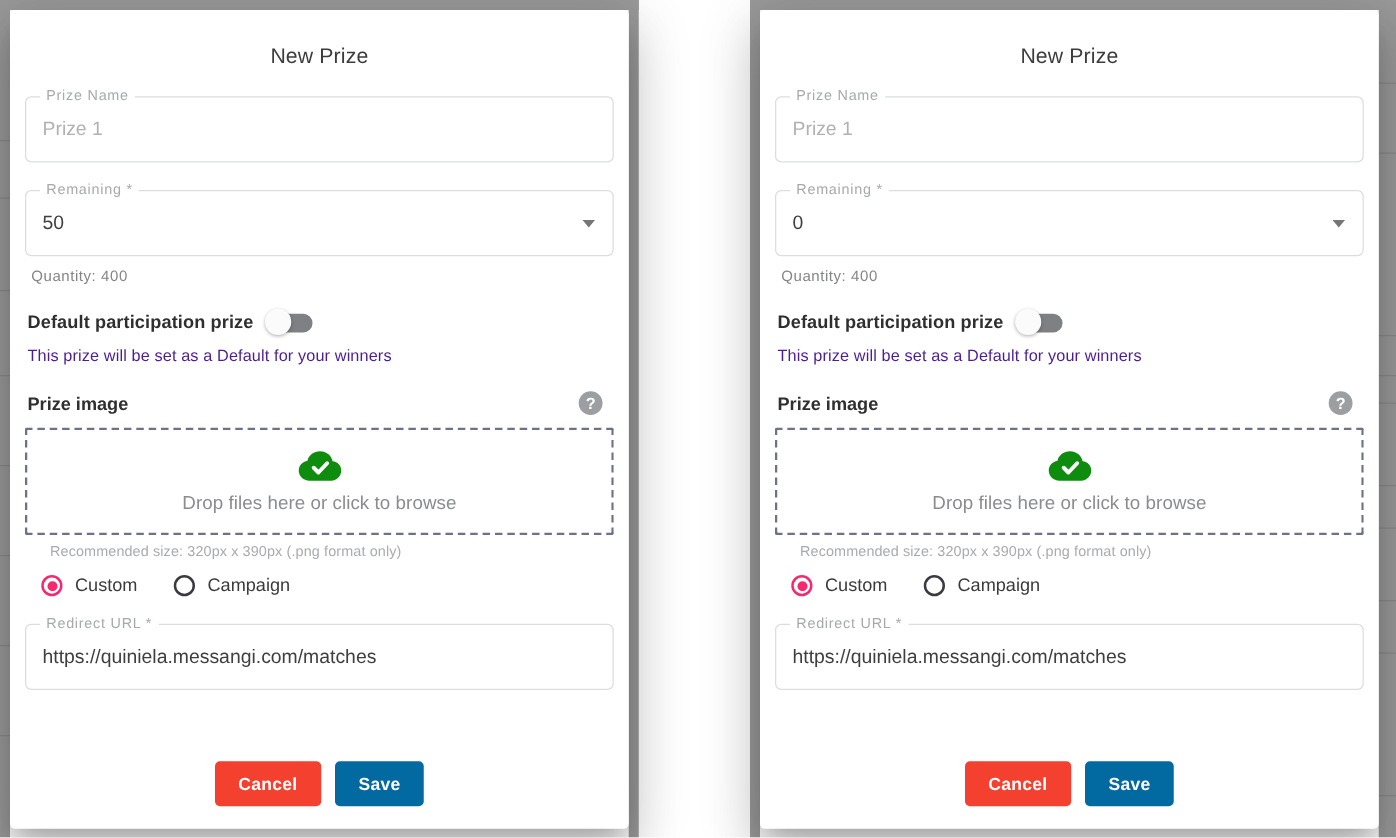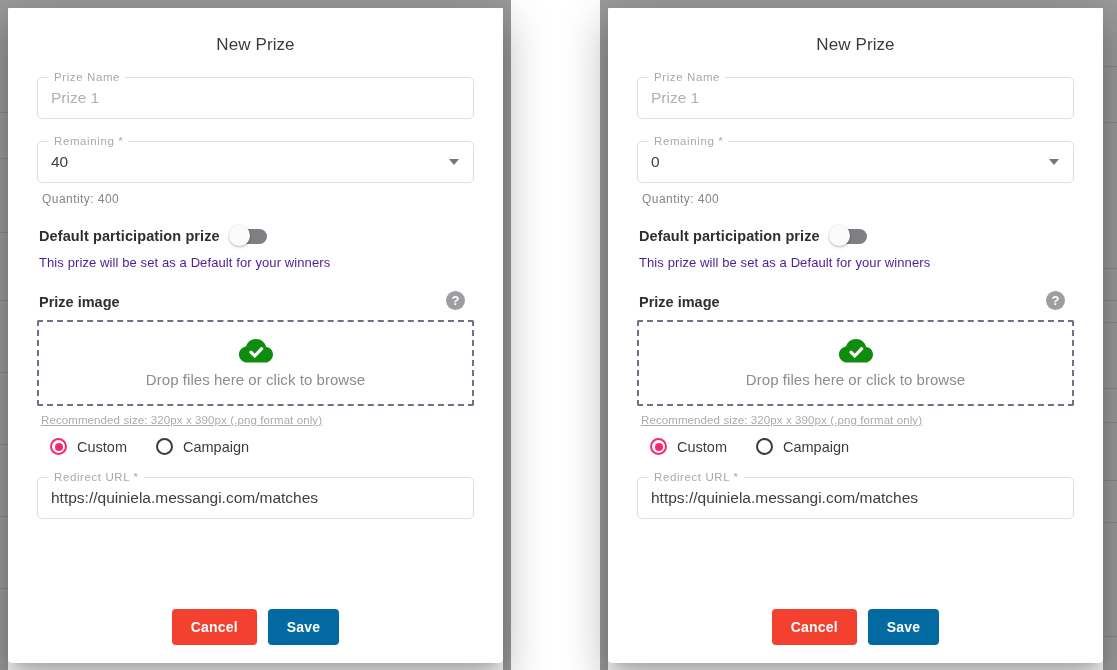--- a/index.html
+++ b/index.html
@@ -51,40 +51,40 @@
     box-shadow: 0 11px 15px -7px rgba(0,0,0,.2),
                 0 24px 38px 3px rgba(0,0,0,.14),
                 0 9px 46px 8px rgba(0,0,0,.12);
     box-sizing: border-box;
     overflow: hidden;
   }
   .dialog-left  { left: 8px; }
   .dialog-right { left: 608px; }
 
   .dialog-inner {
-    padding: 0 29px;
+    padding: 0 12px;
     box-sizing: border-box;
     height: 100%;
     position: relative;
   }
 
   .dialog-title {
     text-align: center;
     font-size: 17px;
     color: #3c3c3c;
     font-weight: 400;
     padding-top: 27px;
     letter-spacing: .1px;
   }
 
   
   .field {
     position: relative;
     margin-top: 22px;
-    height: 42px;
+    height: 53px;
     border: 1px solid #dcdde0;
     border-radius: 5px;
     box-sizing: border-box;
   }
   .field-legend {
     position: absolute;
     top: -7px;
     left: 11px;
     background: #ffffff;
     padding: 0 5px;
@@ -204,23 +204,22 @@
   .cloud-icon { margin-bottom: 3px; }
   .dropzone-text {
     font-size: 15px;
     color: #8a8c90;
     letter-spacing: .05px;
   }
   .reco-text {
     font-size: 11.5px;
     color: #a9abae;
     margin-top: 8px;
-    margin-left: 4px;
+    margin-left: 20px;
     letter-spacing: .1px;
-    text-decoration: underline;
   }
 
   
   .radio-row {
     display: flex;
     align-items: center;
     margin-top: 12px;
     margin-left: 13px;
   }
   .radio-group {
@@ -316,21 +315,21 @@
 
       <div class="dialog-title">New Prize</div>
 
       <div class="field">
         <span class="field-legend">Prize Name</span>
         <span class="field-value placeholder">Prize 1</span>
       </div>
 
       <div class="field">
         <span class="field-legend">Remaining *</span>
-        <span class="field-value">40</span>
+        <span class="field-value">50</span>
         <span class="dropdown-arrow"></span>
       </div>
 
       <div class="helper-text">Quantity: 400</div>
 
       <div class="toggle-row">
         <span class="toggle-label">Default participation prize</span>
         <span class="switch">
           <span class="switch-knob"></span>
         </span>

